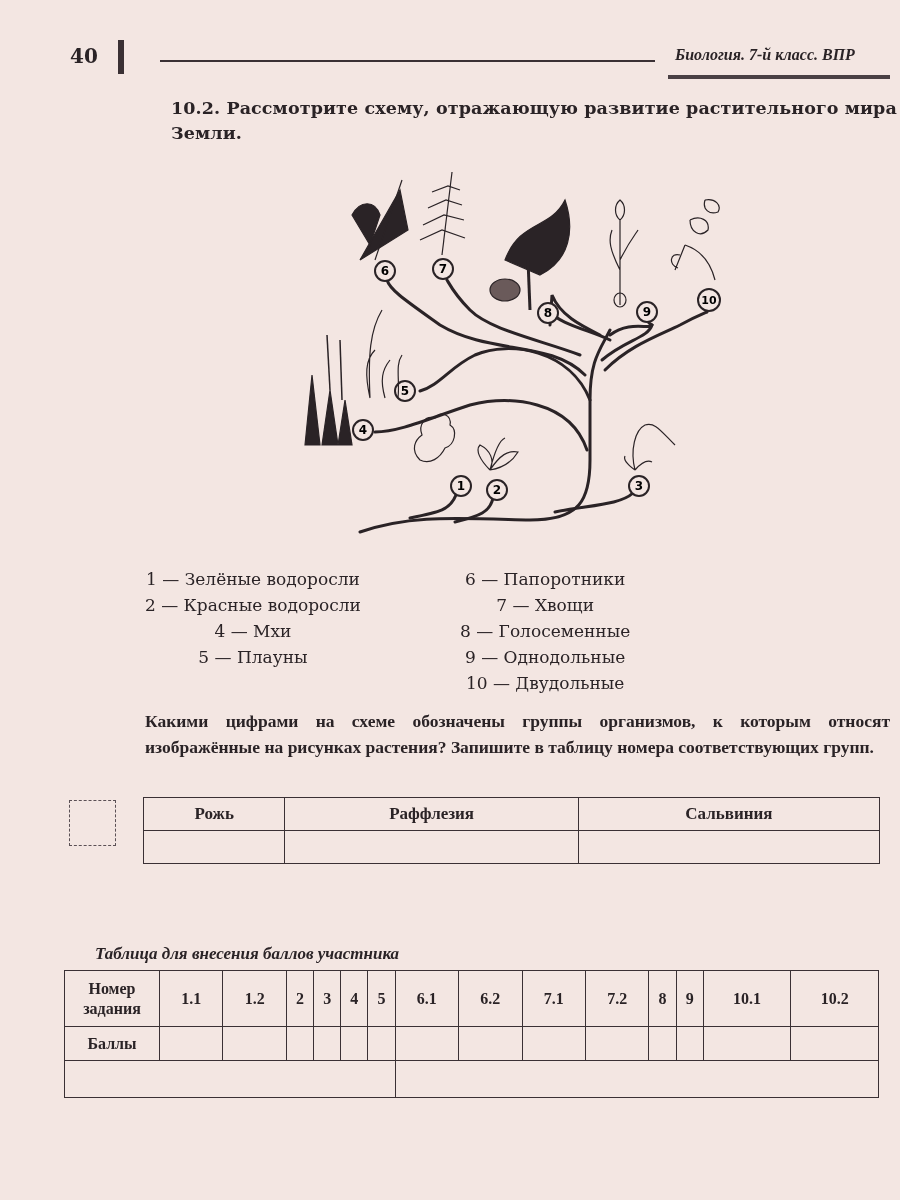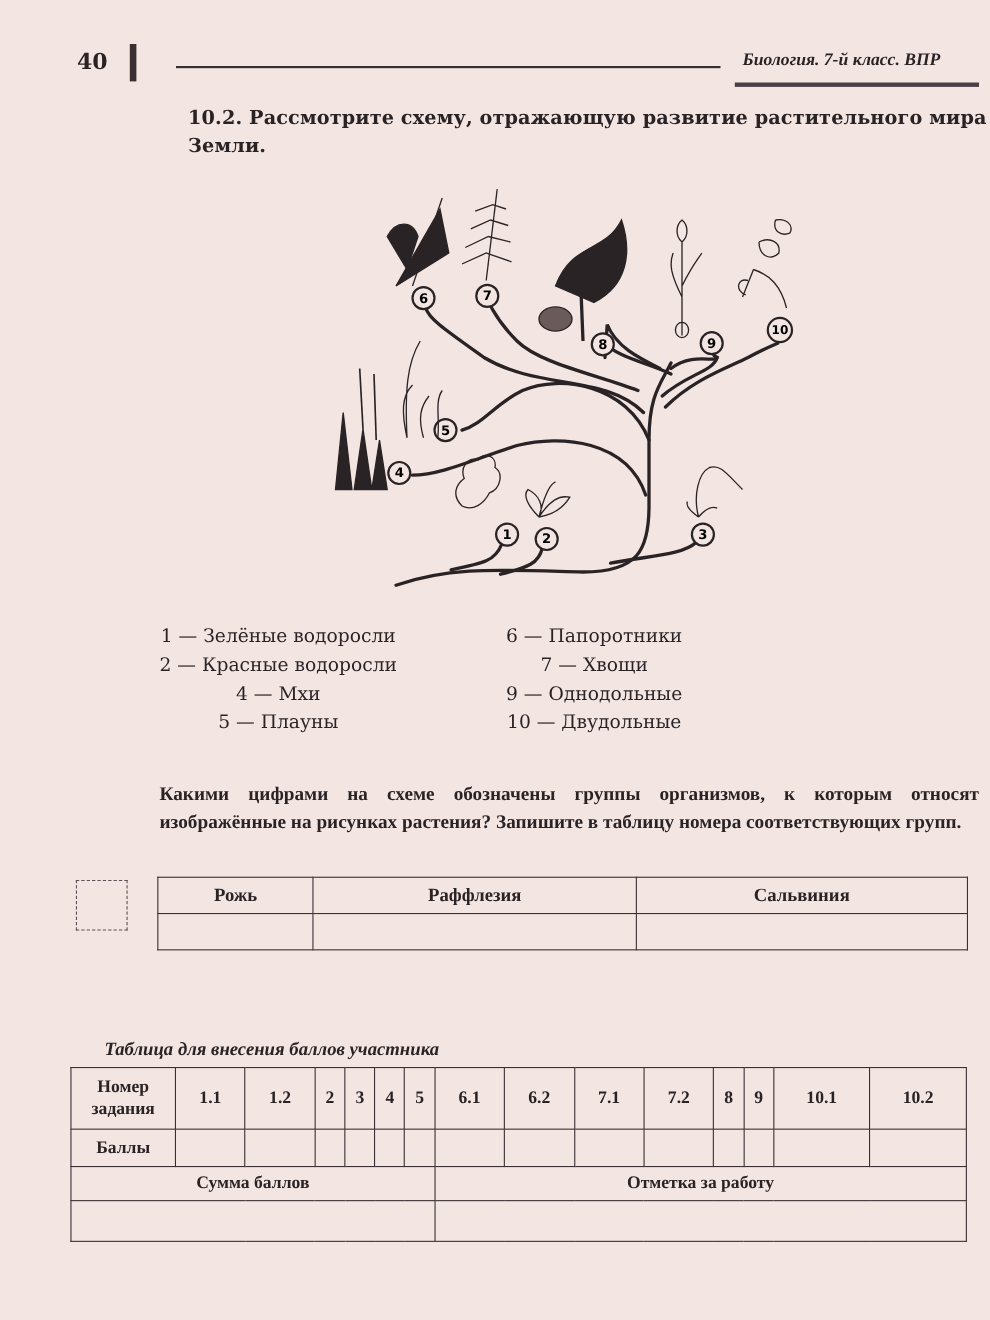--- a/index.html
+++ b/index.html
@@ -170,20 +170,21 @@
 
 <div class="legend col1">
   <div>1 — Зелёные водоросли</div>
   <div>2 — Красные водоросли</div>
   <div>4 — Мхи</div>
   <div>5 — Плауны</div>
 </div>
 <div class="legend col2">
   <div>6 — Папоротники</div>
   <div>7 — Хвощи</div>
+  <div>8 — Голосеменные</div>
   <div>9 — Однодольные</div>
   <div>10 — Двудольные</div>
 </div>
 
 <div class="question">Какими цифрами на схеме обозначены группы организмов, к которым относят изображённые на рисунках растения? Запишите в таблицу номера соответствующих групп.</div>
 
 <div class="answer-box"></div>
 
 <table class="answer-table">
   <tbody>
@@ -231,22 +232,18 @@
     <td></td>
     <td></td>
     <td></td>
     <td></td>
     <td></td>
     <td></td>
     <td></td>
     <td></td>
     <td></td>
   </tr>
-  <tr class="sum-hdr">
-    <td colspan="7">Сумма баллов</td>
-    <td colspan="8">Отметка за работу</td>
-  </tr>
   <tr class="sum-val">
     <td colspan="7"></td>
     <td colspan="8"></td>
   </tr>
 </tbody>
   </table>
 
 </body></html>

